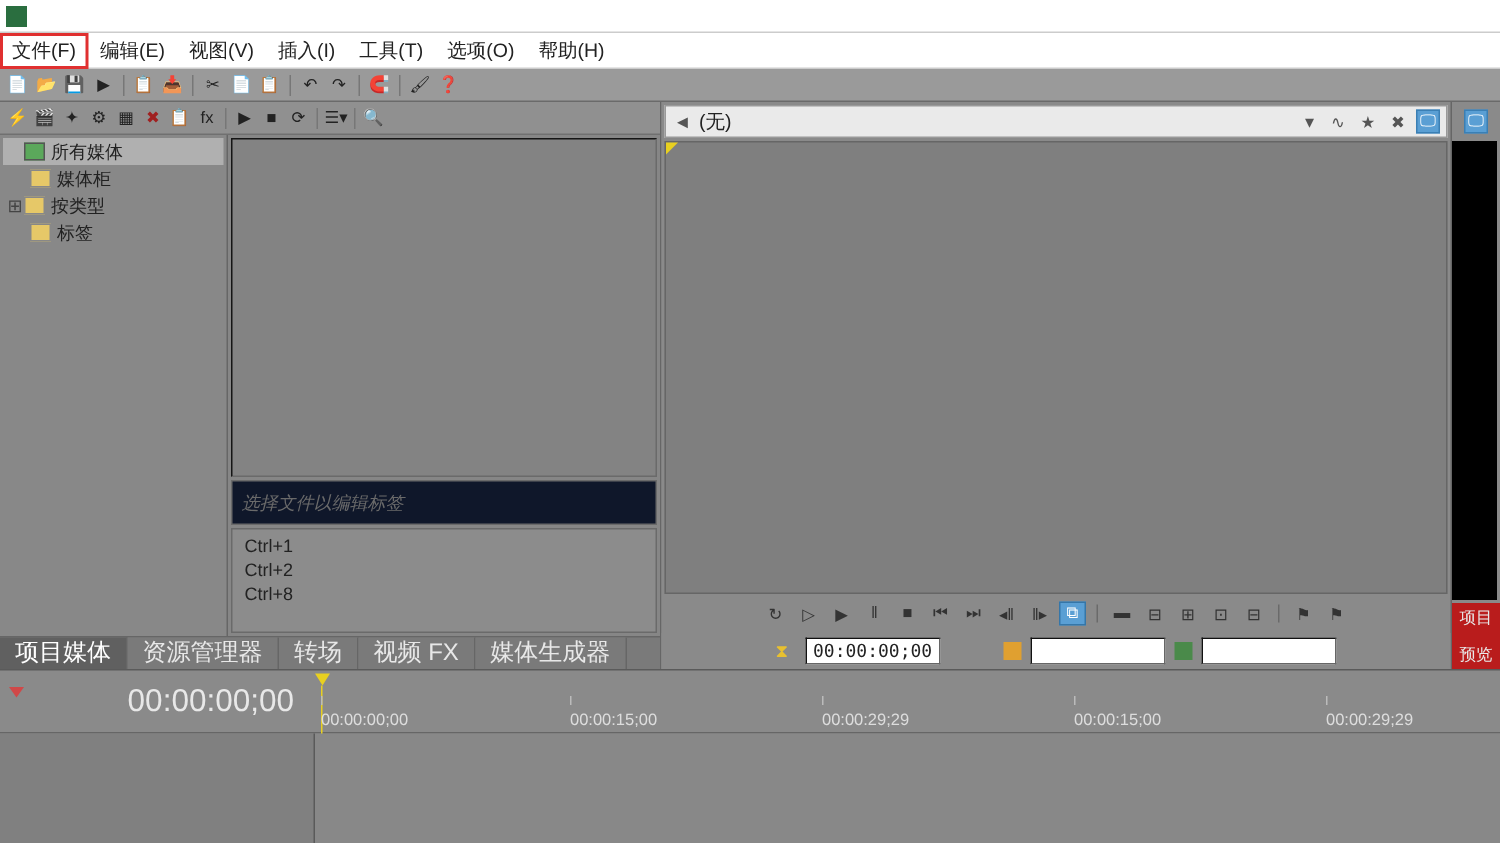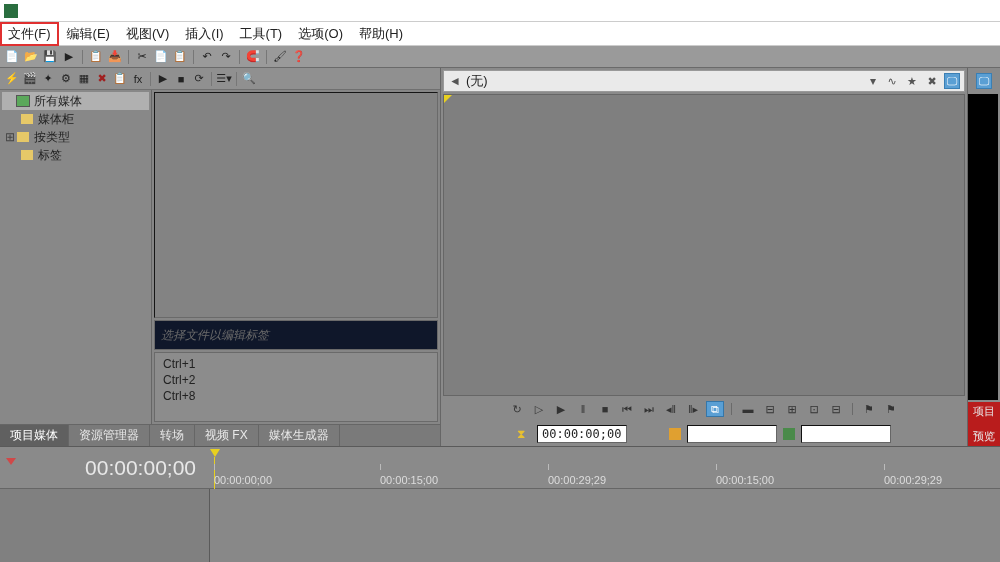--- a/index.html
+++ b/index.html
@@ -30,21 +30,21 @@
 .tree-item.indent { padding-left: 18px; }
 .tree-expand { width: 12px; text-align: center; color: #444; display:inline-block; }
 
 .media-area { flex: 1; display: flex; flex-direction: column; background: #868686; }
 .media-browse { flex: 1; border: 1px inset #6a6a6a; margin: 2px; background: #838383; }
 .tags-box { height: 30px; margin: 0 2px 2px 2px; border: 1px solid #6a6a6a; background: #0f172a; display: flex; align-items: center; padding: 0 6px; font-size: 12px; color: #6a6a6a; font-style: italic; }
 .shortcuts-box { height: 70px; margin: 0 2px 2px 2px; border: 1px solid #6a6a6a; background: #8c8c8c; padding: 4px 8px; display: flex; }
 .shortcuts-col { flex: 1; display: flex; flex-direction: column; gap: 2px; font-size: 12px; color: #222; }
 
 .left-tabs { height: 22px; background: #7a7a7a; display: flex; align-items: stretch; border-top: 1px solid #666; }
-.tabbtn { padding: 3px 10px; font-size: 12px; background: #7a7a7a; border-right: 1px solid #666; color: #e8e8e8; cursor: pointer; display:flex; align-items:center;}
+.tabbtn { padding: 3px 10px; font-size: 16px; background: #7a7a7a; border-right: 1px solid #666; color: #e8e8e8; cursor: pointer; display:flex; align-items:center;}
 .tabbtn.active { background: #606060; color: #fff; }
 
 .right-panel { flex: 1; background: #8a8a8a; display: flex; }
 .preview-panel { flex: 1; display: flex; flex-direction: column; border-right: 1px solid #666; }
 .preview-header { height: 22px; background: #eaeaea; display: flex; align-items: center; padding: 0 4px; border: 1px solid #999; margin: 2px; }
 .preview-header .nav-arrow { width: 14px; text-align: center; color: #555; cursor: pointer; }
 .preview-header .dropdown { flex: 1; padding: 0 4px; font-size: 13px; }
 .preview-header .drop-arrow { color: #555; cursor: pointer; padding: 0 4px;}
 .preview-header .hdr-icons { display: flex; gap: 4px; padding-left: 4px; }
 .hdr-icon { width: 16px; height: 16px; display:inline-flex;align-items:center;justify-content:center; cursor:pointer; font-size:11px; color:#555;}

